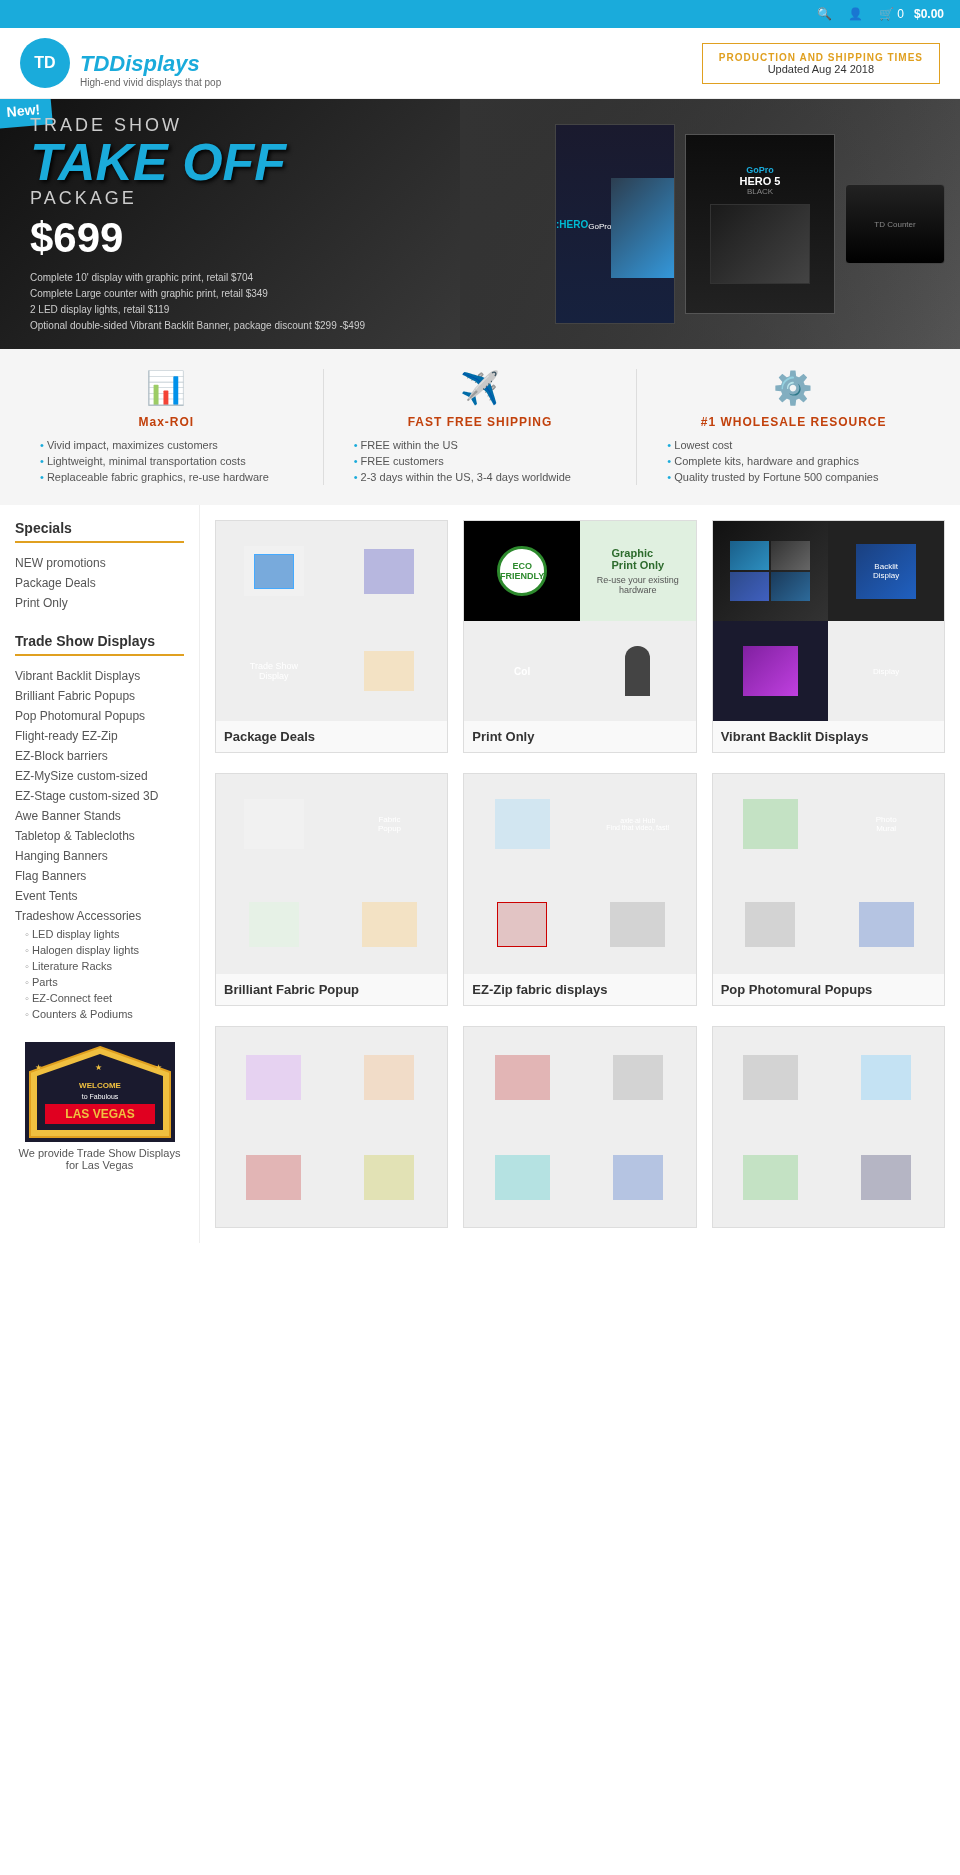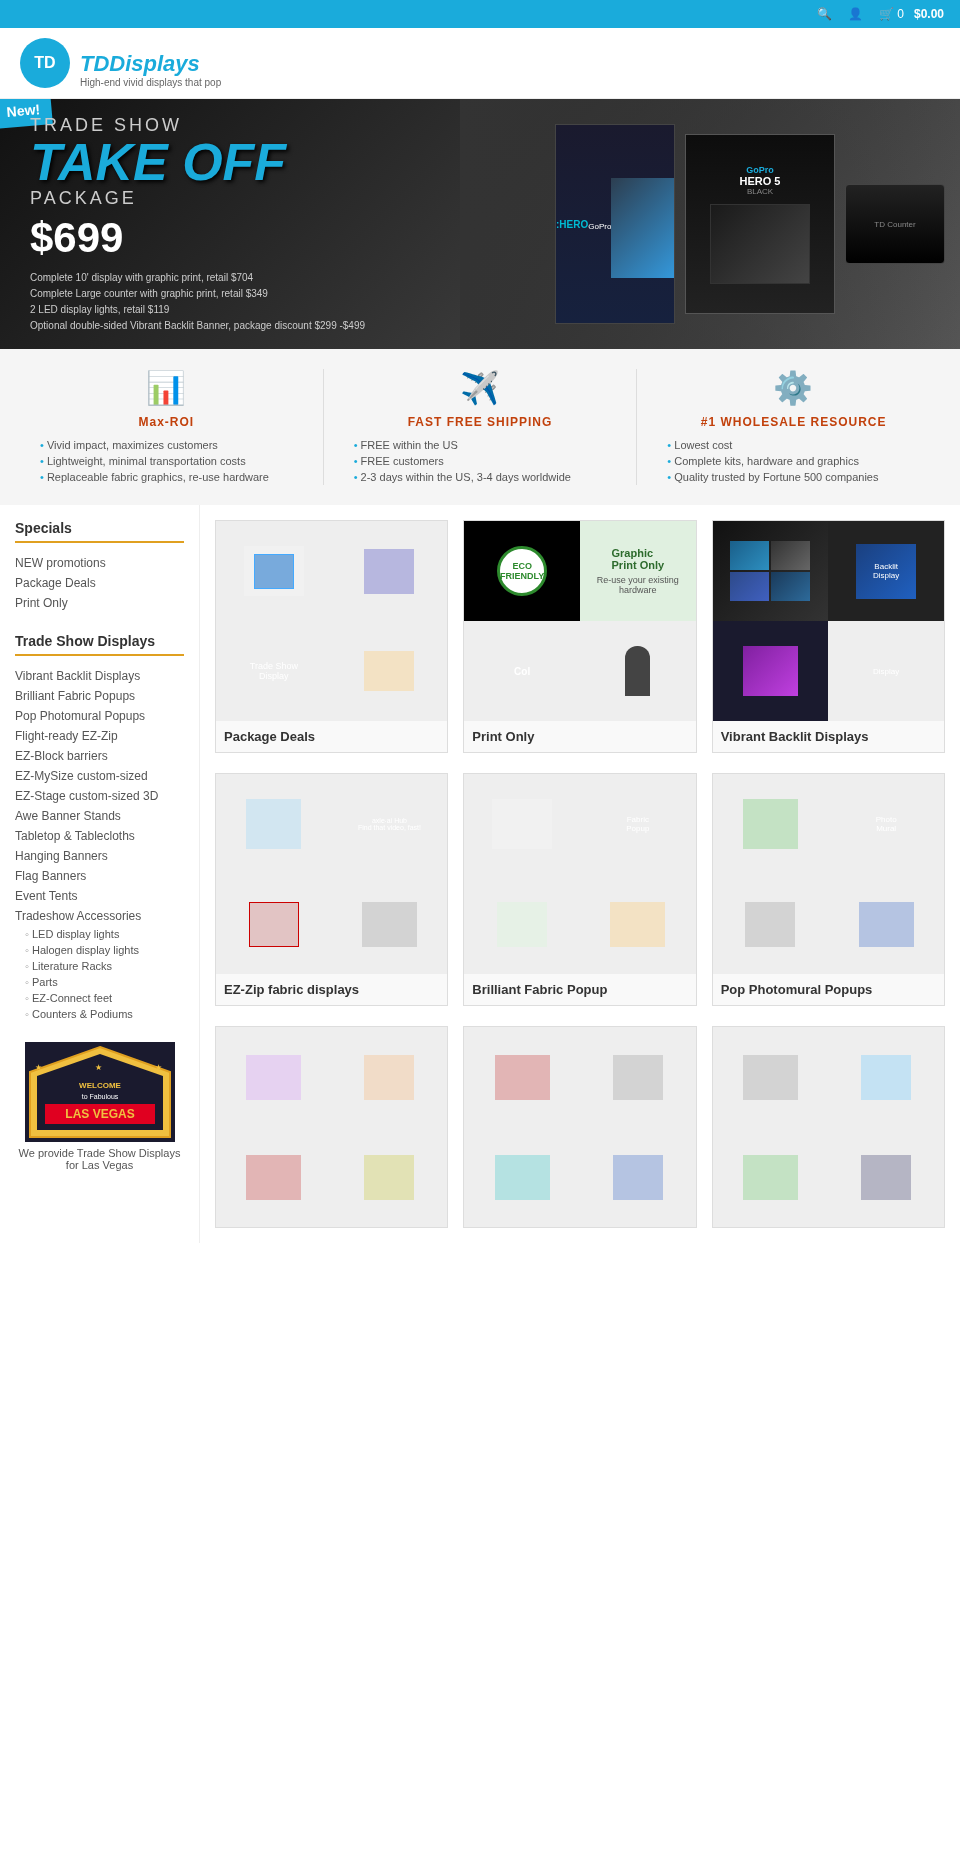--- a/index.html
+++ b/index.html
@@ -91,20 +91,24 @@
   <span class="cart">🛒 0 &nbsp; <strong>$0.00</strong></span>
 </div>
 
 <div class="header">
   <div class="logo">
     <div class="logo-circle">TD</div>
     <div class="logo-text">
       <h1>TDDisplays</h1>
       <p>High-end vivid displays that pop</p>
     </div>
+  </div>
+  <div class="shipping-info">
+    <div class="title">PRODUCTION AND SHIPPING TIMES</div>
+    <div class="subtitle">Updated Aug 24 2018</div>
   </div>
 </div>
 
 <div class="hero">
   <div class="hero-badge">New!</div>
   <div class="hero-content">
     <div class="trade-show">TRADE SHOW</div>
     <div class="take-off">TAKE OFF</div>
     <div class="package">PACKAGE</div>
     <div class="price">$699</div>
@@ -290,56 +294,56 @@
           </div>
         </div>
         <div class="product-card-label">Vibrant Backlit Displays</div>
       </div>
     </div>
 
     <div class="product-grid">
 
       <div class="product-card">
         <div class="product-card-images">
+          <div class="img-placeholder img-lightblue" style="display:flex;align-items:center;justify-content:center;">
+            <div style="width:60px;height:50px;background:rgba(255,255,255,0.2);"></div>
+          </div>
+          <div class="img-placeholder img-dark" style="display:flex;align-items:center;justify-content:center;">
+            <div style="color:#fff;font-size:8px;text-align:center;">Fabric<br>Popup</div>
+          </div>
+          <div class="img-placeholder img-green" style="display:flex;align-items:center;justify-content:center;">
+            <div style="width:50px;height:45px;background:rgba(200,255,200,0.2);"></div>
+          </div>
+          <div class="img-placeholder img-orange" style="display:flex;align-items:center;justify-content:center;">
+            <div style="width:55px;height:45px;background:rgba(255,200,100,0.3);"></div>
+          </div>
+        </div>
+        <div class="product-card-label">Brilliant Fabric Popup</div>
+      </div>
+
+      <div class="product-card">
+        <div class="product-card-images">
           <div class="img-placeholder img-blue" style="display:flex;align-items:center;justify-content:center;">
             <div style="width:55px;height:50px;background:rgba(100,200,255,0.2);"></div>
           </div>
           <div class="img-placeholder img-teal" style="display:flex;align-items:center;justify-content:center;">
             <div style="color:#fff;font-size:7px;text-align:center;">axle∙ai Hub<br>Find that video, fast!</div>
           </div>
           <div class="img-placeholder img-red" style="display:flex;align-items:center;justify-content:center;">
             <div style="width:50px;height:45px;background:rgba(200,100,100,0.3);border:1px solid #c00;"></div>
           </div>
           <div class="img-placeholder img-gray" style="display:flex;align-items:center;justify-content:center;">
             <div style="width:55px;height:45px;background:rgba(150,150,150,0.3);"></div>
           </div>
         </div>
         <div class="product-card-label">EZ-Zip fabric displays</div>
       </div>
 
       <div class="product-card">
         <div class="product-card-images">
-          <div class="img-placeholder img-lightblue" style="display:flex;align-items:center;justify-content:center;">
-            <div style="width:60px;height:50px;background:rgba(255,255,255,0.2);"></div>
-          </div>
-          <div class="img-placeholder img-dark" style="display:flex;align-items:center;justify-content:center;">
-            <div style="color:#fff;font-size:8px;text-align:center;">Fabric<br>Popup</div>
-          </div>
-          <div class="img-placeholder img-green" style="display:flex;align-items:center;justify-content:center;">
-            <div style="width:50px;height:45px;background:rgba(200,255,200,0.2);"></div>
-          </div>
-          <div class="img-placeholder img-orange" style="display:flex;align-items:center;justify-content:center;">
-            <div style="width:55px;height:45px;background:rgba(255,200,100,0.3);"></div>
-          </div>
-        </div>
-        <div class="product-card-label">Brilliant Fabric Popup</div>
-      </div>
-
-      <div class="product-card">
-        <div class="product-card-images">
           <div class="img-placeholder img-green" style="display:flex;align-items:center;justify-content:center;">
             <div style="width:55px;height:50px;background:rgba(100,200,100,0.3);"></div>
           </div>
           <div class="img-placeholder img-blue" style="display:flex;align-items:center;justify-content:center;">
             <div style="color:#fff;font-size:8px;text-align:center;">Photo<br>Mural</div>
           </div>
           <div class="img-placeholder img-gray" style="display:flex;align-items:center;justify-content:center;">
             <div style="width:50px;height:45px;background:rgba(150,150,150,0.3);"></div>
           </div>
           <div class="img-placeholder img-dark" style="display:flex;align-items:center;justify-content:center;">

